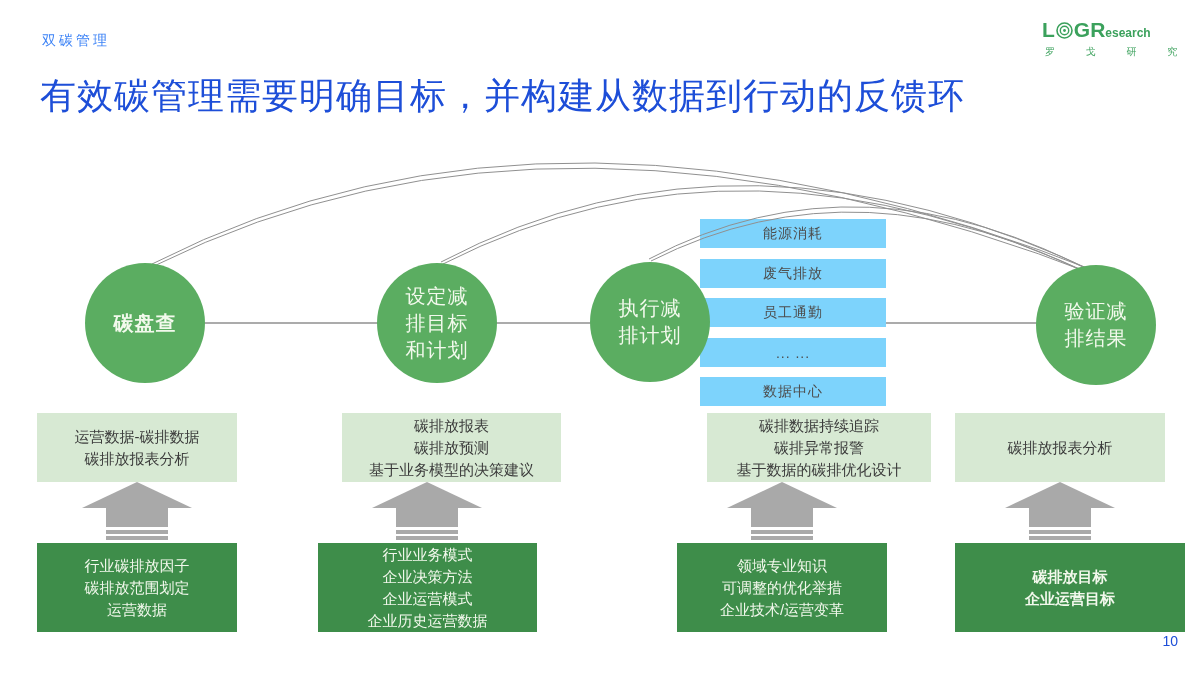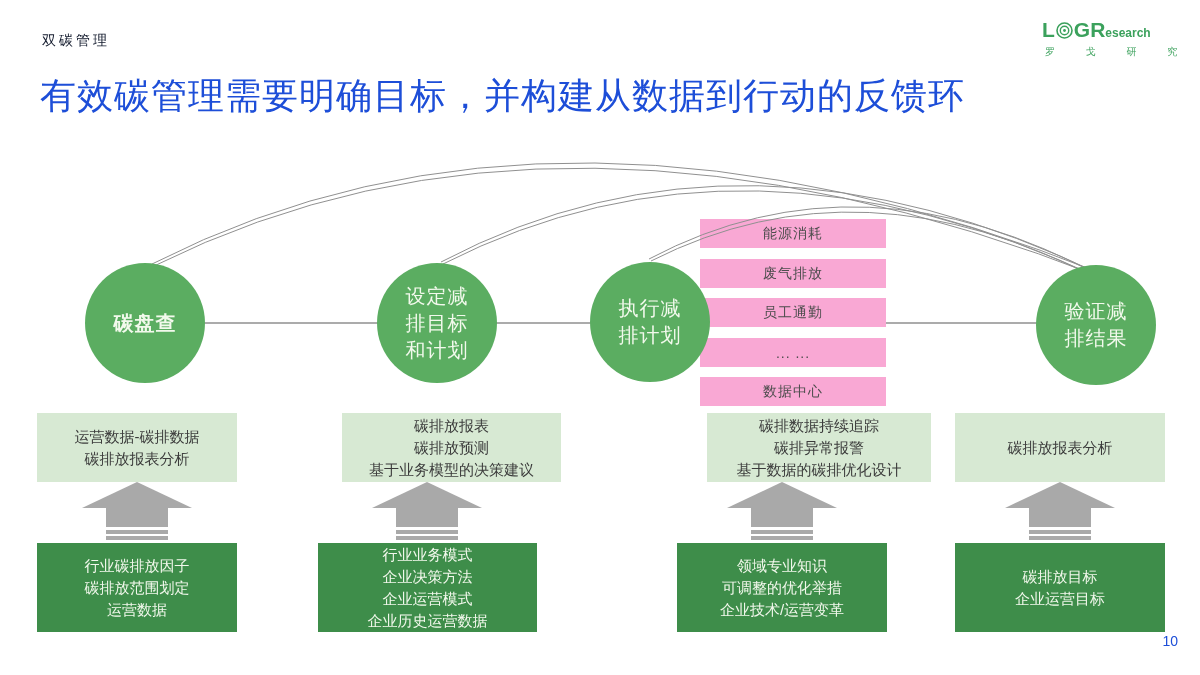--- a/index.html
+++ b/index.html
@@ -4,21 +4,21 @@
 <style>
   * { margin:0; padding:0; box-sizing:border-box; }
   html,body { background:#e8e8e8; }
   body { font-family:"Liberation Sans", sans-serif; }
   .slide {
     position:relative; width:1200px; height:675px; background:#ffffff;
     overflow:hidden; margin:0 auto;
   }
   .eyebrow {
     position:absolute; left:42px; top:32px;
-    font-size:14px; letter-spacing:3px; color:#0f172a;
+    font-size:14px; letter-spacing:3px; color:#3b82f6;
   }
   .title {
     position:absolute; left:40px; top:72px; width:1000px;
     font-size:36px; font-weight:normal; color:#1d4ed8; letter-spacing:1px;
   }
   
   .logo { position:absolute; right:28px; top:18px; text-align:left; color:#3ba15c; width:130px; }
   .logo-row { display:flex; align-items:baseline; white-space:nowrap; }
   .logo-big { font-size:21px; font-weight:bold; letter-spacing:0px; }
   .logo-small { font-size:12px; font-weight:bold; }
@@ -29,21 +29,21 @@
   .z1 { z-index:1; } .z3 { z-index:3; }
   
   .step-circle {
     position:absolute; width:120px; height:120px; border-radius:50%;
     background:#5bad61; color:#f2f9ec; display:flex; align-items:center; justify-content:center;
     text-align:center; font-size:20px; line-height:27px; letter-spacing:1px;
     white-space:pre-line; z-index:4;
   }
   
   .gray-box {
-    position:absolute; left:700px; width:186px; height:29px; background:#f9a8d4;
+    position:absolute; left:700px; width:186px; height:29px; background:#7dd3fc;
     color:#4d4d4d; font-size:14px; letter-spacing:1px;
     display:flex; align-items:center; justify-content:center; z-index:2;
   }
   
   .light-box {
     position:absolute; top:413px; height:69px; background:#d7e9d3; color:#3b3b3b;
     font-size:15px; line-height:22px; text-align:center; white-space:pre-line;
     display:flex; align-items:center; justify-content:center; z-index:2;
   }
   .dark-box {
@@ -169,18 +169,18 @@
 
   <div class="light-box" style="left:955px; width:210px;">碳排放报表分析</div>
   <svg class="up-arrow" style="left:1005px;" viewBox="0 0 110 60">
     <g fill="#a9a9a9">
       <polygon points="55,0 110,26 0,26"></polygon>
       <rect x="24" y="26" width="62" height="19"></rect>
       <rect x="24" y="48" width="62" height="4"></rect>
       <rect x="24" y="54" width="62" height="4"></rect>
     </g>
   </svg>
-  <div class="dark-box" style="left:955px; width:210px;">碳排放目标
+  <div class="dark-box" style="left:955px; width:230px;font-weight:bold;">碳排放目标
 企业运营目标</div>
 
   <div class="page-number">10</div>
 
 </div>
 
 </body></html>

